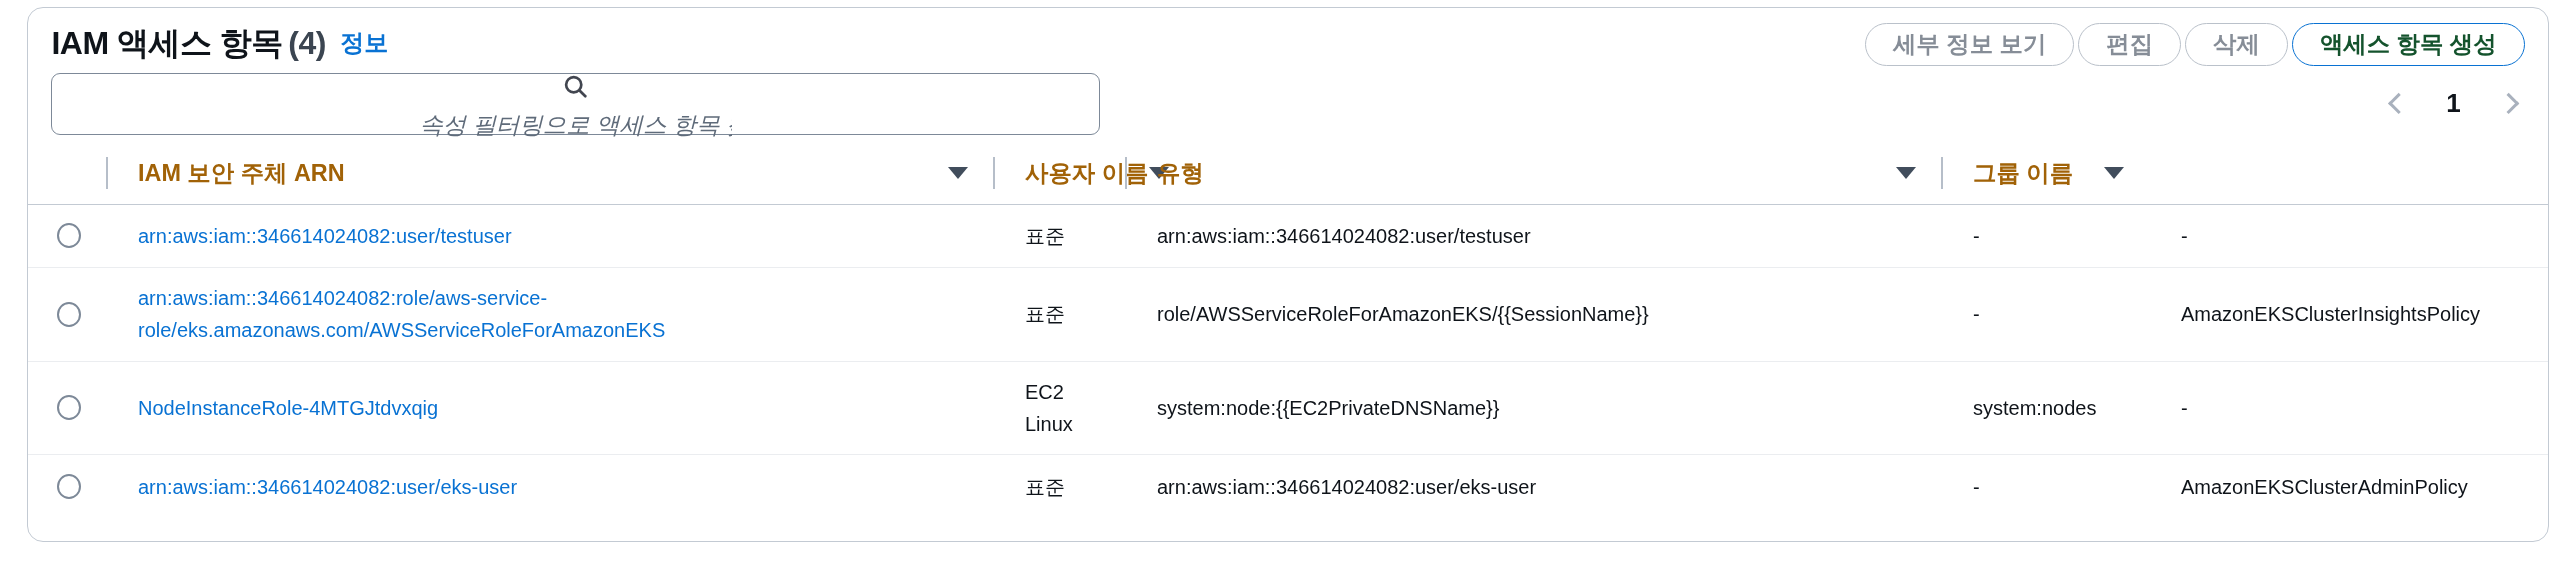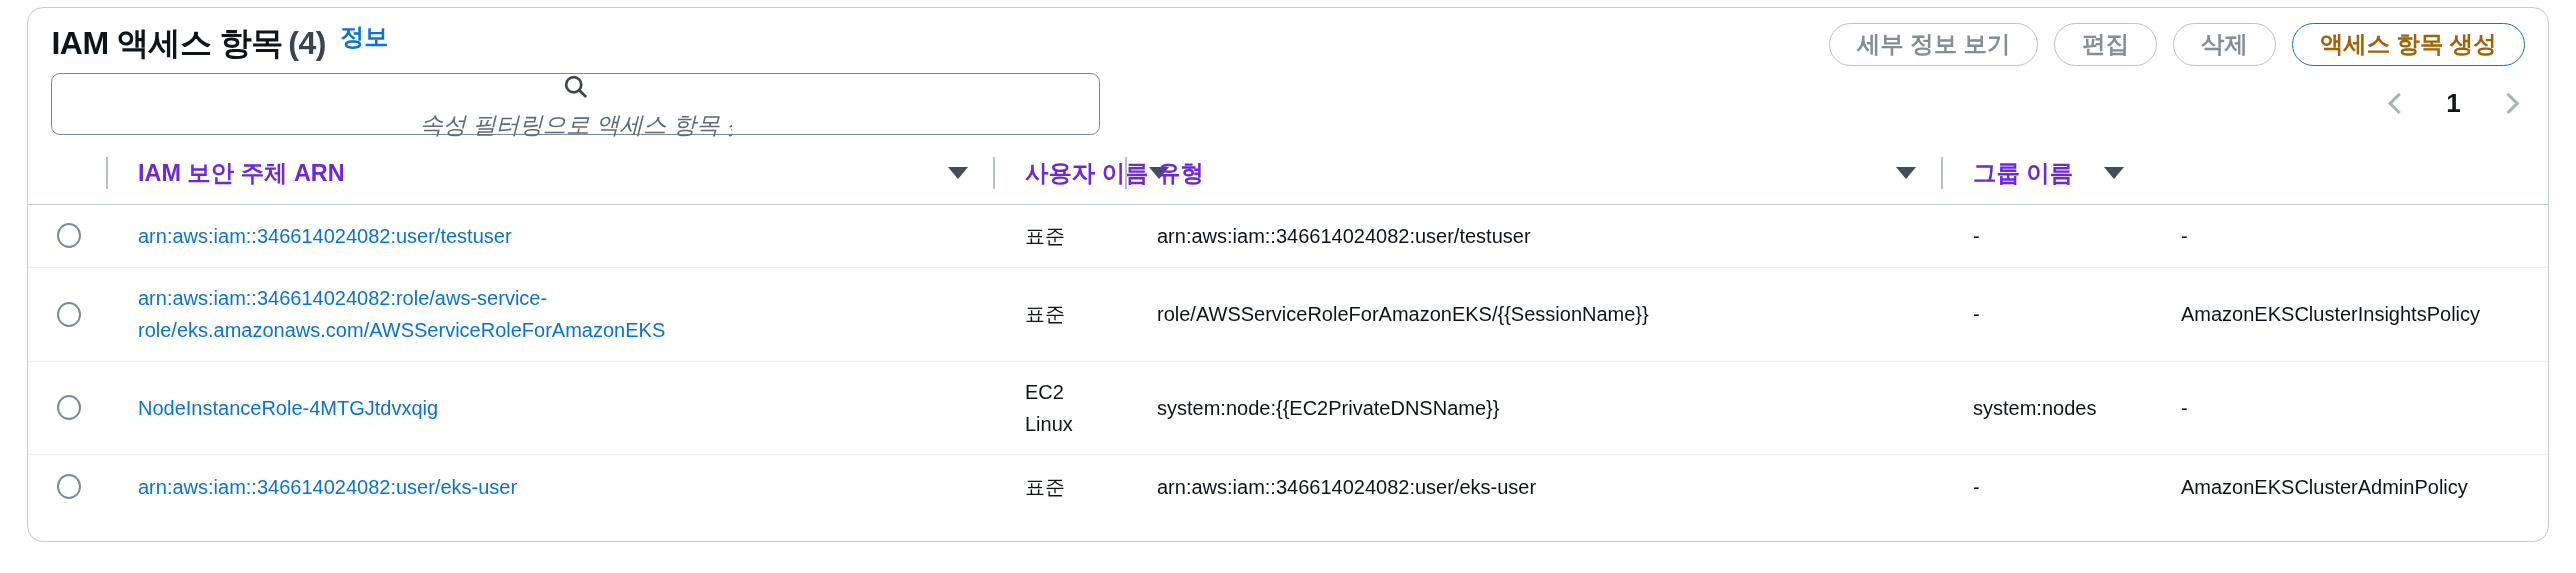--- a/index.html
+++ b/index.html
@@ -11,32 +11,32 @@
   }
   .card {
     position:absolute; left:27px; top:7.2px; width:2522px; height:535px;
     background:#fff; border:1.8px solid #c3cad3; border-radius:16px;
   }
   
   .card-header {
     display:flex; justify-content:space-between; align-items:center;
     padding:14.4px 23.4px 7.2px 23.4px; height:65px;
   }
-  .title-wrap { display:flex; align-items:flex-start; gap:14.4px; }
+  .title-wrap { display:flex; align-items:center; gap:14.4px; }
   .page-title { font-size:32px; font-weight:700; color:#0f141a; letter-spacing:-0.5px; }
   .count { font-weight:700; color:#3b4551; margin-left:5.4px; }
   .info-link { font-size:24px; font-weight:700; color:#0972d3; cursor:pointer; position:relative; top:-1.8px; }
-  .actions { display:flex; align-items:center; gap:16px; }
+  .actions { display:flex; align-items:center; gap:4px; }
   .btn {
     height:43px; padding:0 27px; border-radius:21.6px; background:#fff;
     border:1.8px solid #bac1ca; color:#868d97; font-size:23.4px; font-weight:700;
     display:inline-flex; align-items:center; justify-content:center; white-space:nowrap;
     font-family:inherit; cursor:default;
   }
-  .btn.create { border-color:#0972d3; color:#a16207; cursor:pointer; }
+  .btn.create { border-color:#0972d3; color:#14532d; cursor:pointer; }
   
   .toolbar {
     display:flex; justify-content:space-between; align-items:center;
     padding:5.4px 32px 0 23.4px; height:56px;
   }
   .search {
     width:1049px; height:62px; border:1.8px solid #7d8998; border-radius:9px;
     display:flex; align-items:center; padding:0 16px; gap:12.6px; background:#fff;flex-direction:column;
   }
   .search input {
@@ -50,21 +50,21 @@
   .chev.left  { border-bottom:3.6px solid #a9b1bd; border-left:3.6px solid #a9b1bd; transform:rotate(45deg); }
   .chev.right { border-top:3.6px solid #a9b1bd; border-right:3.6px solid #a9b1bd; transform:rotate(45deg); }
   .page-num { font-size:26px; font-weight:700; color:#0f141a; }
   
   .tbl { margin-top:12.6px; }
   .grid { display:grid; grid-template-columns:78px 887px 132px 816px 208px 1fr; }
   .thead { height:63px; align-items:center; border-bottom:1.8px solid #c3cad3; }
   .th {
     position:relative; height:100%; display:flex; align-items:center;
     justify-content:space-between; gap:1px; padding:0 25px 0 32px;
-    font-size:23.4px; font-weight:700; color:#6d28d9; white-space:nowrap;
+    font-size:23.4px; font-weight:700; color:#a16207; white-space:nowrap;
   }
   .th.sep::before {
     content:""; position:absolute; left:0; top:50%; transform:translateY(-50%);
     width:1.8px; height:32px; background:#b6bec9;
   }
   .filter-tri {
     width:0; height:0; flex:0 0 auto;
     border-left:10px solid transparent; border-right:10px solid transparent;
     border-top:12.6px solid #414d5c; cursor:pointer;
   }

